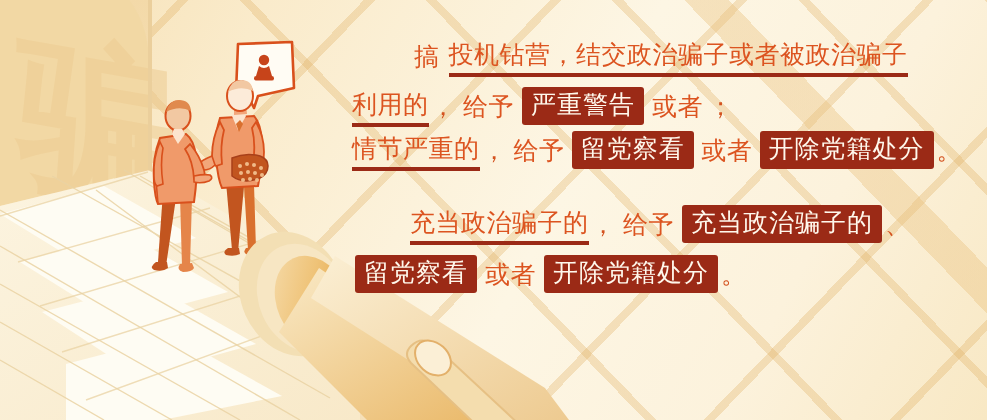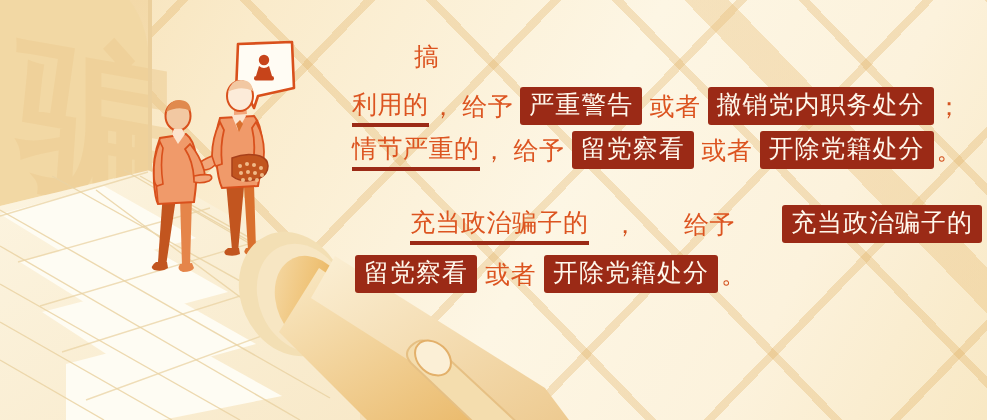--- a/index.html
+++ b/index.html
@@ -53,21 +53,21 @@
     position:absolute;left:352px;top:34px;width:610px;height:340px;
   }
   .line{
     position:relative;
     display:flex;align-items:center;
     height:44px;white-space:nowrap;
     font-size:25px;letter-spacing:0.5px;
     color:#DC5420;
   }
   .line.indent{padding-left:62px;}
-  .line.indent3{padding-left:58px;gap:22px;}
+  .line.indent3{padding-left:58px;}
   .p1{margin-top:0px;}
   .p2{margin-top:6px;}
   .p3{}
   .p4{margin-top:30px;}
   .p5{margin-top:6px;}
 
   .t{color:#DC5420;}
   .gap{display:inline-block;width:9px;}
   .gap-s{display:inline-block;width:5px;}
 
@@ -269,33 +269,33 @@
     <path d="M196,118 q12,-12 26,2 l86,80 q10,12 -4,20 l-14,0 q-8,-2 -14,-9 l-80,-76 q-8,-9 0,-17 Z" fill="#F4DDAE" stroke="#E6C084" stroke-width="2"></path>
 
     <ellipse cx="218" cy="130" rx="20" ry="15" transform="rotate(42 218 130)" fill="#FBEFD6" stroke="#E3B06A" stroke-width="2"></ellipse>
   </svg>
 
   <div id="textblock">
 
     <div class="line p1 indent">
       <span class="t">搞</span>
       <span class="gap"></span>
+      <span class="ulc">投机钻营，结交政治骗子或者被政治骗子</span>
     </div>
 
     <div class="line p2">
       <span class="ulc">利用的</span>
       <span class="comma">，</span>
       <span class="gap-s"></span>
       <span class="t">给予</span>
       <span class="gap-s"></span>
       <span class="tag">严重警告</span>
       <span class="gap-s"></span>
       <span class="t">或者</span>
       <span class="gap-s"></span>
-      <span class="tag">撤销党内职务处分</span>
       <span class="punc">；</span>
     </div>
 
     <div class="line p3">
       <span class="ul">情节严重的</span>
       <span class="comma">，</span>
       <span class="gap-s"></span>
       <span class="t">给予</span>
       <span class="gap-s"></span>
       <span class="tag">留党察看</span>

